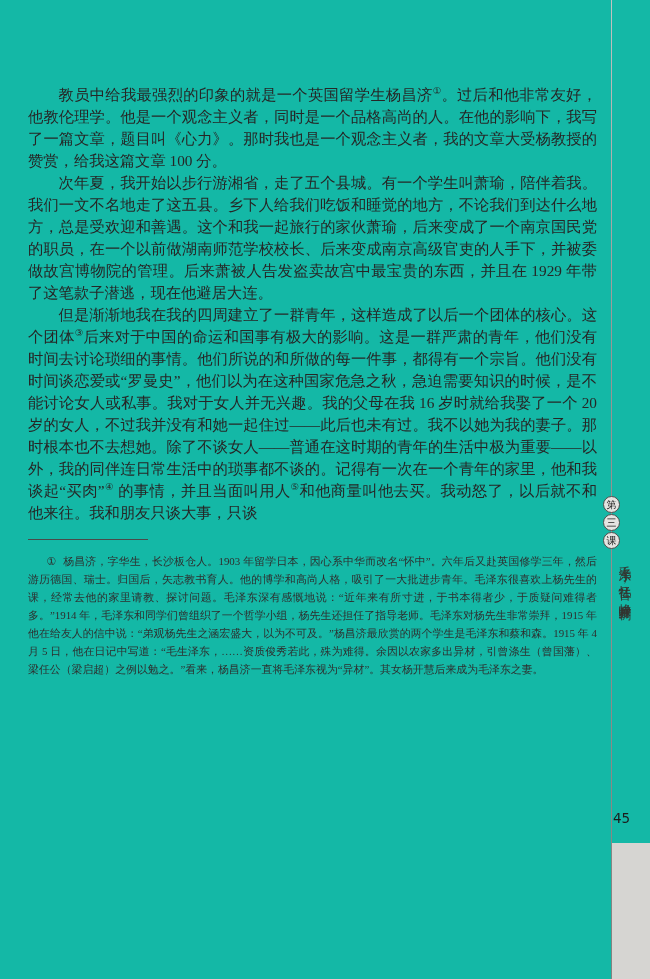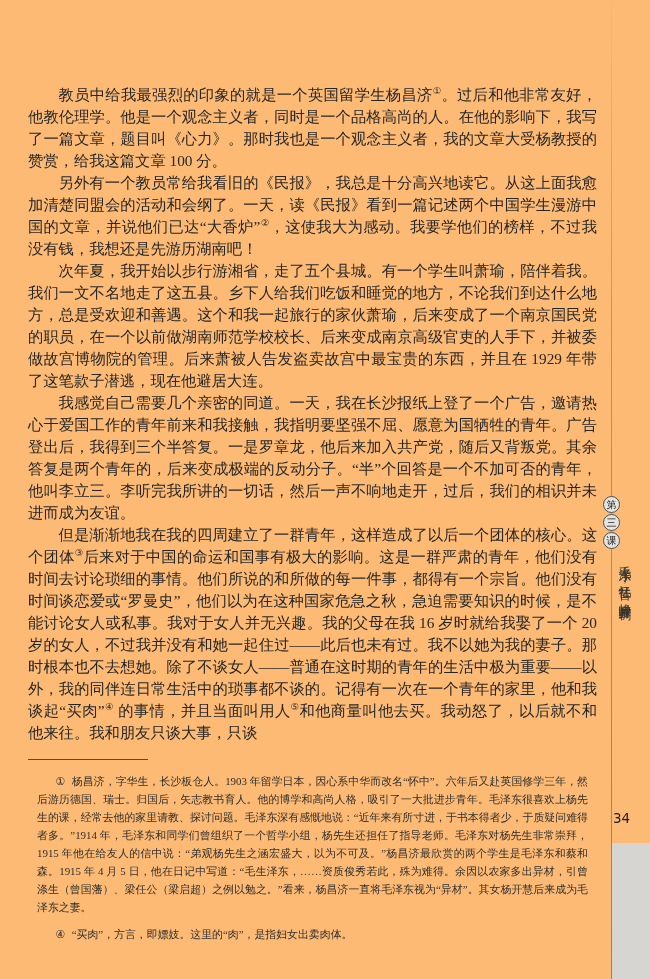--- a/index.html
+++ b/index.html
@@ -1,29 +1,29 @@
 <!DOCTYPE html>
 <html><head>
 <meta charset="utf-8">
 <style>
   html,body { margin:0; padding:0; background:#ffffff; }
   .page {
     position:relative; width:650px; height:979px;
-    background:#fdba74; overflow:hidden;
+    background:#14b8a6; overflow:hidden;
     font-family:"Liberation Serif","DejaVu Serif",serif;
   }
   .text-column { position:absolute; left:28px; top:84px; width:569px; color:#262626; }
   .para {
     margin:0; text-indent:2em; font-size:15.3px; line-height:22px;
     text-align:justify; text-justify:inter-ideograph;
   }
   sup.fnref { font-size:9.5px; line-height:0; }
   .fn-divider { width:120px; height:0; border-top:1px solid #4a4a4a; margin:15px 0 12px 0; }
   .footnote {
-    margin:9px; font-size:10.9px; line-height:18px; color:#2e2e2e;
+    margin:0; font-size:10.9px; line-height:18px; color:#2e2e2e;
     text-align:justify; text-justify:inter-ideograph; text-indent:1.7em;
   }
   .fn-marker { letter-spacing:1px; }
   .v-rule {
     position:absolute; left:611px; top:0; width:1px; height:979px;
     background:linear-gradient(#c3c3c1, #979795 35%, #83837f); z-index:3;
   }
   .lesson-badges {
     position:absolute; left:603px; top:496px; z-index:4;
     display:flex; flex-direction:column; gap:1px;
@@ -49,39 +49,36 @@
   }
 </style>
 </head>
 <body>
 
 <div class="page">
 
   <div class="text-column">
     <div id="paragraphs">
         <p class="para">教员中给我最强烈的印象的就是一个英国留学生杨昌济<sup class="fnref">①</sup>。过后和他非常友好，他教伦理学。他是一个观念主义者，同时是一个品格高尚的人。在他的影响下，我写了一篇文章，题目叫《心力》。那时我也是一个观念主义者，我的文章大受杨教授的赞赏，给我这篇文章 100 分。</p>
-        <p class="para">另外有一个教员常给我看旧的《民报》，我总是十分高兴地读它。从这上面我愈加清楚同盟会的活动和会纲了。一天，读《民报》看到一篇记述两个中国学生漫游中国的文章，并说他们已达“大香炉”<sup class="fnref">②</sup>，这使我大为感动。我要学他们的榜样，不过我没有钱，我想还是先游历湖南吧！</p>
         <p class="para">次年夏，我开始以步行游湘省，走了五个县城。有一个学生叫萧瑜，陪伴着我。我们一文不名地走了这五县。乡下人给我们吃饭和睡觉的地方，不论我们到达什么地方，总是受欢迎和善遇。这个和我一起旅行的家伙萧瑜，后来变成了一个南京国民党的职员，在一个以前做湖南师范学校校长、后来变成南京高级官吏的人手下，并被委做故宫博物院的管理。后来萧被人告发盗卖故宫中最宝贵的东西，并且在 1929 年带了这笔款子潜逃，现在他避居大连。</p>
-        <p class="para">我感觉自己需要几个亲密的同道。一天，我在长沙报纸上登了一个广告，邀请热心于爱国工作的青年前来和我接触，我指明要坚强不屈、愿意为国牺牲的青年。广告登出后，我得到三个半答复。一是罗章龙，他后来加入共产党，随后又背叛党。其余答复是两个青年的，后来变成极端的反动分子。“半”个回答是一个不加可否的青年，他叫李立三。李听完我所讲的一切话，然后一声不响地走开，过后，我们的相识并未进而成为友谊。</p>
         <p class="para">但是渐渐地我在我的四周建立了一群青年，这样造成了以后一个团体的核心。这个团体<sup class="fnref">③</sup>后来对于中国的命运和国事有极大的影响。这是一群严肃的青年，他们没有时间去讨论琐细的事情。他们所说的和所做的每一件事，都得有一个宗旨。他们没有时间谈恋爱或“罗曼史”，他们以为在这种国家危急之秋，急迫需要知识的时候，是不能讨论女人或私事。我对于女人并无兴趣。我的父母在我 16 岁时就给我娶了一个 20 岁的女人，不过我并没有和她一起住过——此后也未有过。我不以她为我的妻子。那时根本也不去想她。除了不谈女人——普通在这时期的青年的生活中极为重要——以外，我的同伴连日常生活中的琐事都不谈的。记得有一次在一个青年的家里，他和我谈起“买肉”<sup class="fnref">④</sup> 的事情，并且当面叫用人<sup class="fnref">⑤</sup>和他商量叫他去买。我动怒了，以后就不和他来往。我和朋友只谈大事，只谈</p>
       </div>
     <div class="fn-divider"></div>
     <div id="footnotes">
         <p class="footnote"><span class="fn-marker">①</span> 杨昌济，字华生，长沙板仓人。1903 年留学日本，因心系中华而改名“怀中”。六年后又赴英国修学三年，然后游历德国、瑞士。归国后，矢志教书育人。他的博学和高尚人格，吸引了一大批进步青年。毛泽东很喜欢上杨先生的课，经常去他的家里请教、探讨问题。毛泽东深有感慨地说：“近年来有所寸进，于书本得者少，于质疑问难得者多。”1914 年，毛泽东和同学们曾组织了一个哲学小组，杨先生还担任了指导老师。毛泽东对杨先生非常崇拜，1915 年他在给友人的信中说：“弟观杨先生之涵宏盛大，以为不可及。”杨昌济最欣赏的两个学生是毛泽东和蔡和森。1915 年 4 月 5 日，他在日记中写道：“毛生泽东，……资质俊秀若此，殊为难得。余因以农家多出异材，引曾涤生（曾国藩）、梁任公（梁启超）之例以勉之。”看来，杨昌济一直将毛泽东视为“异材”。其女杨开慧后来成为毛泽东之妻。</p>
-        <p class="footnote"><span class="fn-marker">④</span> “买肉”，方言，即嫖妓。这里的“肉”，是指妇女出卖肉体。</p>
       </div>
   </div>
 
   <div class="v-rule"></div>
 
   <div class="lesson-badges">
     <span class="badge">第</span>
     <span class="badge">三</span>
     <span class="badge">课</span>
   </div>
 
   <div class="v-title">毛泽东：忆往昔，峥嵘岁月稠</div>
 
-  <div class="page-number">34</div>
+  <div class="page-number">45</div>
 
   <div class="edge-shade"></div>
 
 </div>
 
 </body></html>

